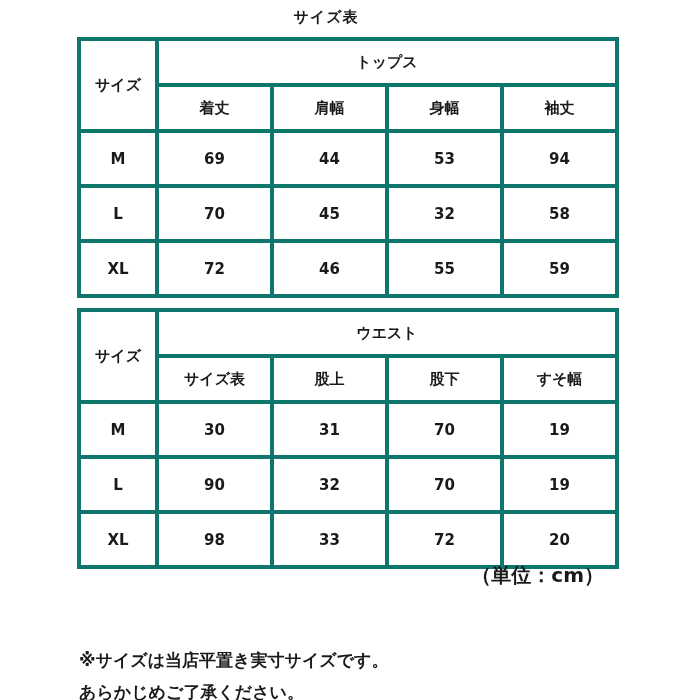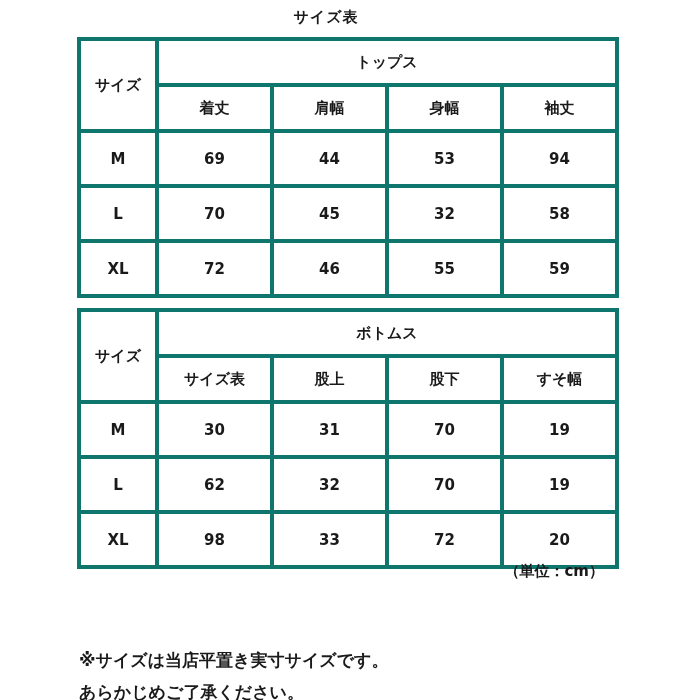--- a/index.html
+++ b/index.html
@@ -22,21 +22,21 @@
     padding: 0;
   }
   table.size col.c0 { width: 78px; }
   table.size col.cx { width: 115px; }
   .tops { top: 37px; }
   .bottoms { top: 308px; }
   tr.h1 td { height: 42px; }
   tr.h2 td { height: 42px; text-align: center; }
   tr.d td { height: 51px; }
   .unit {
-    position: absolute; right: 96px; top: 562px; font-size: 15px;
+    position: absolute; right: 96px; top: 562px; font-size: 20px;
   }
   .notes {
     position: absolute; left: 79px; top: 596px; font-size: 17px; line-height: 32px; margin-top: 48px;
   }
   .notes div { white-space: nowrap; }
 </style>
 </head>
 <body>
 
 <div class="title">サイズ表</div>
@@ -88,38 +88,38 @@
   <colgroup>
       <col class="c0">
       <col class="cx">
       <col class="cx">
       <col class="cx">
       <col class="cx">
     </colgroup>
   <tbody>
       <tr class="h1">
     <td rowspan="2">サイズ</td>
-    <td colspan="4">ボトムス</td>
+    <td colspan="4">ウエスト</td>
   </tr>
   <tr class="h2">
     <td>サイズ表</td>
     <td>股上</td>
     <td>股下</td>
     <td>すそ幅</td>
   </tr>
   <tr class="d">
     <td>M</td>
     <td>30</td>
     <td>31</td>
     <td>70</td>
     <td>19</td>
   </tr>
   <tr class="d">
     <td>L</td>
-    <td>62</td>
+    <td>90</td>
     <td>32</td>
     <td>70</td>
     <td>19</td>
   </tr>
   <tr class="d">
     <td>XL</td>
     <td>98</td>
     <td>33</td>
     <td>72</td>
     <td>20</td>

